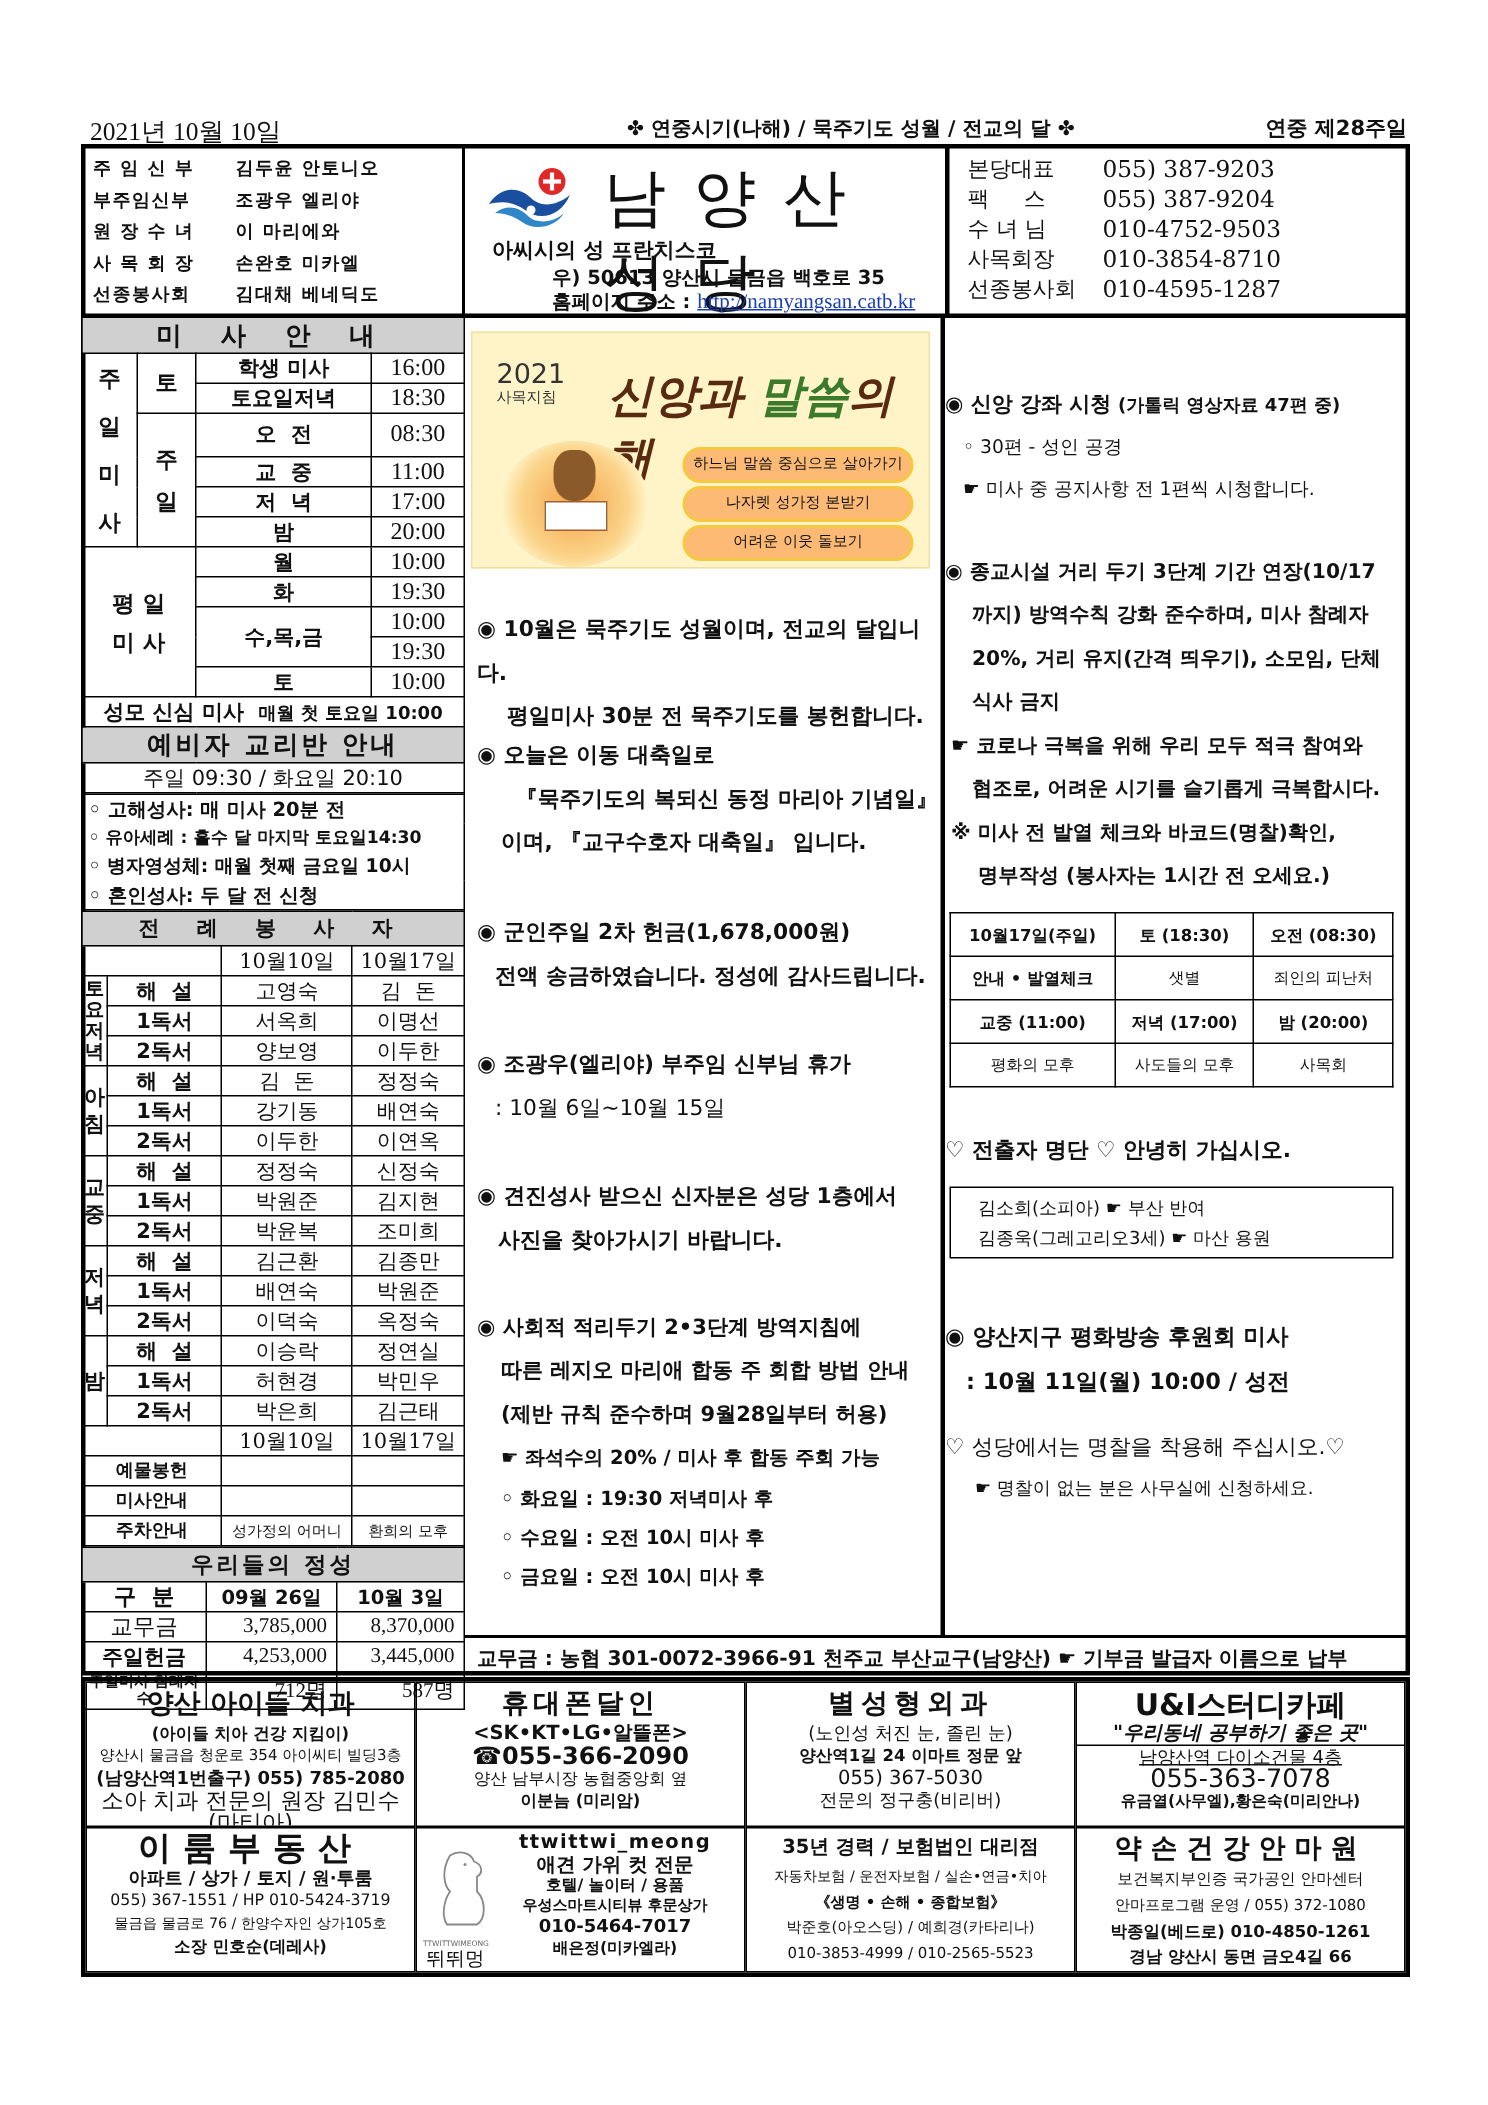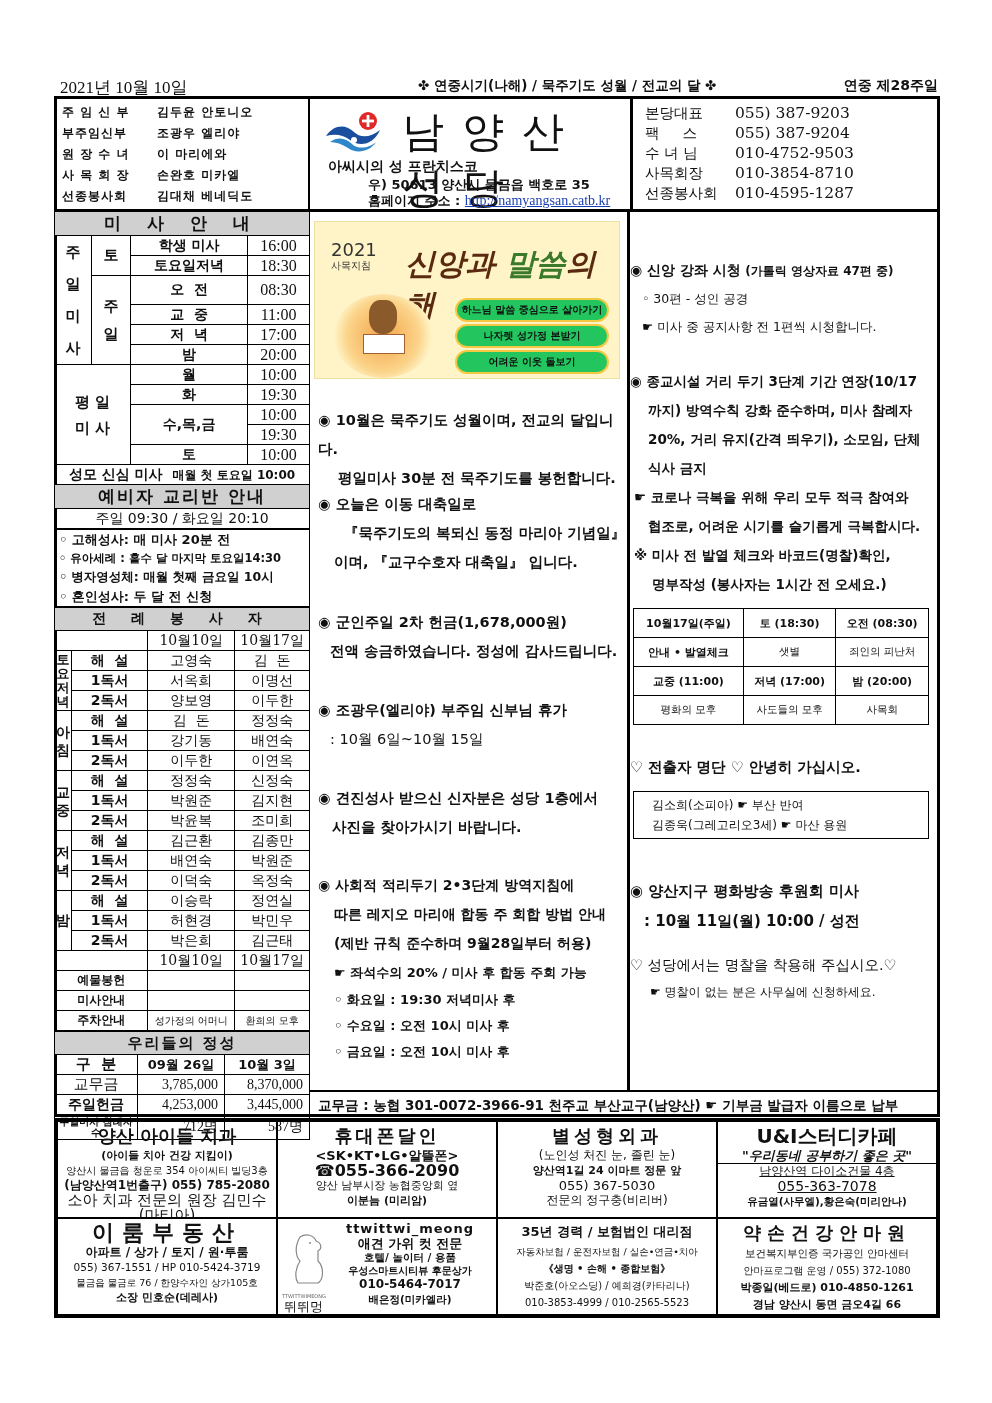--- a/index.html
+++ b/index.html
@@ -34,21 +34,21 @@
   .roster td{font-size:14px;height:19px;}
   .roster .nm{font-family:"DejaVu Serif",serif;font-size:14px;}
   .roster .rl{font-weight:bold;}
   .offer td{font-size:15px;}
   .mid-col{left:310px;top:211px;width:320px;height:879px;border-right:3px solid #000;box-sizing:border-box;}
   .banner{position:absolute;left:4px;top:10px;width:304px;height:156px;background:#fff4c8;border:1px solid #f0e0a0;overflow:hidden;}
   .banner .yr{position:absolute;left:16px;top:20px;font-family:"DejaVu Sans",sans-serif;font-size:18px;color:#333;line-height:16px;}
   .banner .yr small{display:block;font-size:10px;}
   .banner .slogan{position:absolute;left:90px;top:22px;font-family:"DejaVu Serif",serif;font-size:30px;font-weight:bold;color:#5a2a10;font-style:italic;}
   .banner .slogan span.g{color:#3a7a2a;}
-  .banner .pill{position:absolute;left:140px;width:150px;height:20px;border:2px solid #f5c842;border-radius:12px;background:#22c55e;font-family:"DejaVu Sans",sans-serif;font-size:10px;font-weight:bold;text-align:center;line-height:20px;}
+  .banner .pill{position:absolute;left:140px;width:150px;height:20px;border:2px solid #f5c842;border-radius:12px;background:#fdba74;font-family:"DejaVu Sans",sans-serif;font-size:10px;font-weight:normal;text-align:center;line-height:20px;}
   .banner .fig{position:absolute;left:18px;top:72px;width:100px;height:84px;border-radius:50%;background:radial-gradient(circle,#f4a24a 0%,#fbd48a 55%,#fff4c8 75%);}
   .banner .fig .face{position:absolute;left:36px;top:6px;width:28px;height:34px;border-radius:40% 40% 45% 45%;background:#8a5a2a;}
   .banner .fig .book{position:absolute;left:30px;top:40px;width:40px;height:18px;background:#fff;border:1px solid #a06030;}
   .notice{position:absolute;left:8px;font-family:"DejaVu Sans",sans-serif;font-size:14.5px;line-height:29px;font-weight:bold;}
   .notice .ind{padding-left:20px;}
   .notice.n2 .ind{padding-left:16px;}
   .right-col{left:630px;top:211px;width:310px;height:879px;}
   .rnote{position:absolute;left:0px;font-family:"DejaVu Sans",sans-serif;font-size:14px;line-height:28px;}
   .rnote b{font-weight:bold;}
   .small{font-size:12.5px;font-weight:normal;}
@@ -490,21 +490,21 @@
     <div class="t" style="letter-spacing:4px;">별성형외과</div>
     <div style="font-size:12px;">(노인성 처진 눈, 졸린 눈)</div>
     <div class="b">양산역1길 24 이마트 정문 앞</div>
     <div style="font-size:13px;">055) 367-5030</div>
     <div style="font-size:12px;">전문의 정구충(비리버)</div>
   </div>
   <div class="ad">
     <div class="t" style="font-size:20px;">U&amp;I스터디카페</div>
     <div class="it" style="border-bottom:1px solid #000;">"우리동네 공부하기 좋은 곳"</div>
     <div class="ul" style="font-size:12px;">남양산역 다이소건물 4층</div>
-    <div style="font-size:14px;text-decoration:underline;">055-363-7078</div>
+    <div style="font-size:17px;">055-363-7078</div>
     <div class="b" style="font-size:10.5px;">유금열(사무엘),황은숙(미리안나)</div>
   </div>
   <div class="ad">
     <div class="t" style="font-size:22px;letter-spacing:8px;">이룸부동산</div>
     <div class="b" style="font-size:12px;">아파트 / 상가 / 토지 / 원·투룸</div>
     <div style="font-size:10.5px;">055) 367-1551 / HP 010-5424-3719</div>
     <div style="font-size:9.5px;">물금읍 물금로 76 / 한양수자인 상가105호</div>
     <div class="b">소장 민호순(데레사)</div>
   </div>
   <div class="ad">

